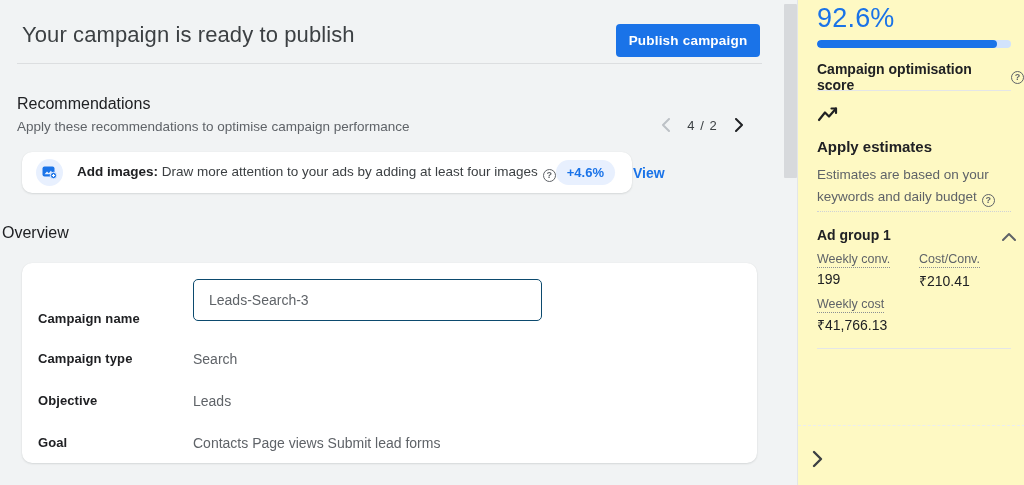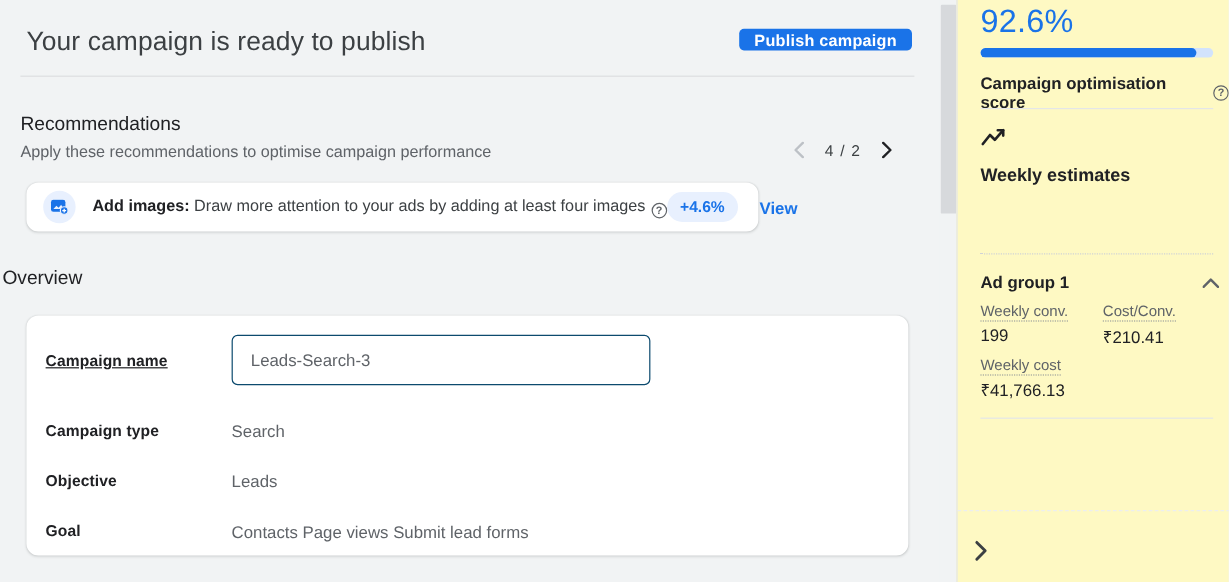--- a/index.html
+++ b/index.html
@@ -13,21 +13,21 @@
   .abs { position:absolute; }
 
   
   .main { position:absolute; left:0; top:0; width:783px; height:485px; }
 
   .page-title {
     left:22px; top:22px;
     font-size:22px; font-weight:400; color:#3c4043; letter-spacing:.1px;
   }
   .publish-btn {
-    left:616px; top:24px; width:144px; height:18px;
+    left:616px; top:24px; width:144px; height:33px;
     background:#1a73e8; color:#fff; border:none; border-radius:4px;
     font-family:"Liberation Sans", sans-serif;
     font-size:13.5px; font-weight:bold; letter-spacing:.2px;
     cursor:pointer; display:flex; align-items:center; justify-content:center;
   }
   .header-divider { left:17px; top:63px; width:745px; height:1px; background:#dcdee0; }
 
   .rec-heading { left:17px; top:95px; font-size:16px; color:#202124; font-weight:400; }
   .rec-subtitle { left:17px; top:119px; font-size:13.5px; color:#5f6368; }
 
@@ -153,21 +153,21 @@
       </svg>
     </span>
     <span class="rec-text"><b>Add images:</b><span> Draw more attention to your ads by adding at least four images</span><span class="help-icon"></span></span>
     <span class="uplift-pill">+4.6%</span>
     <span class="view-link">View</span>
   </div>
 
   <div class="abs overview-heading">Overview</div>
 
   <div class="abs card overview-card">
-    <span class="ov-label" style="top:30px;text-decoration:underline;">Campaign name</span>
+    <span class="ov-label" style="top:48px;">Campaign name</span>
     <input class="campaign-input" type="text" value="Leads-Search-3" style="">
 
     <span class="ov-label" style="top:88px;">Campaign type</span>
     <span class="ov-value" style="top:88px;">Search</span>
 
     <span class="ov-label" style="top:130px;">Objective</span>
     <span class="ov-value" style="top:130px;">Leads</span>
 
     <span class="ov-label" style="top:172px;">Goal</span>
     <span class="ov-value" style="top:172px;">Contacts Page views Submit lead forms</span>
@@ -191,22 +191,25 @@
       <span class="help-icon"></span>
   </div>
 
   <div class="abs sb-divider" style="top:90px;"></div>
 
   <svg class="abs trend-icon" width="22" height="17" viewBox="0 0 22 17">
     <path d="M2 14 L8 6.5 L12 10.5 L19 2.5" fill="none" stroke="#202124" stroke-width="2.2" stroke-linecap="round" stroke-linejoin="round"></path>
     <path d="M14.5 2.5 H19 V7" fill="none" stroke="#202124" stroke-width="2.2" stroke-linecap="round" stroke-linejoin="round"></path>
   </svg>
 
-  <div class="abs weekly-heading">Weekly estimates</div>
-
+  <div class="abs weekly-heading">Apply estimates</div>
+
+  <div class="abs weekly-subtitle">
+    <span>Estimates are based on your keywords and daily budget</span><span class="help-icon"></span>
+  </div>
 
   <div class="abs sb-divider-dotted" style="top:211px;"></div>
 
   <div class="abs adgroup-name">Ad group 1</div>
   <span class="abs adgroup-chevron">
     <svg width="14" height="9" viewBox="0 0 14 9">
         <path d="M1 8 L7 2 L13 8" fill="none" stroke="#5f6368" stroke-width="2" stroke-linecap="round" stroke-linejoin="round"></path>
       </svg>
   </span>
 

